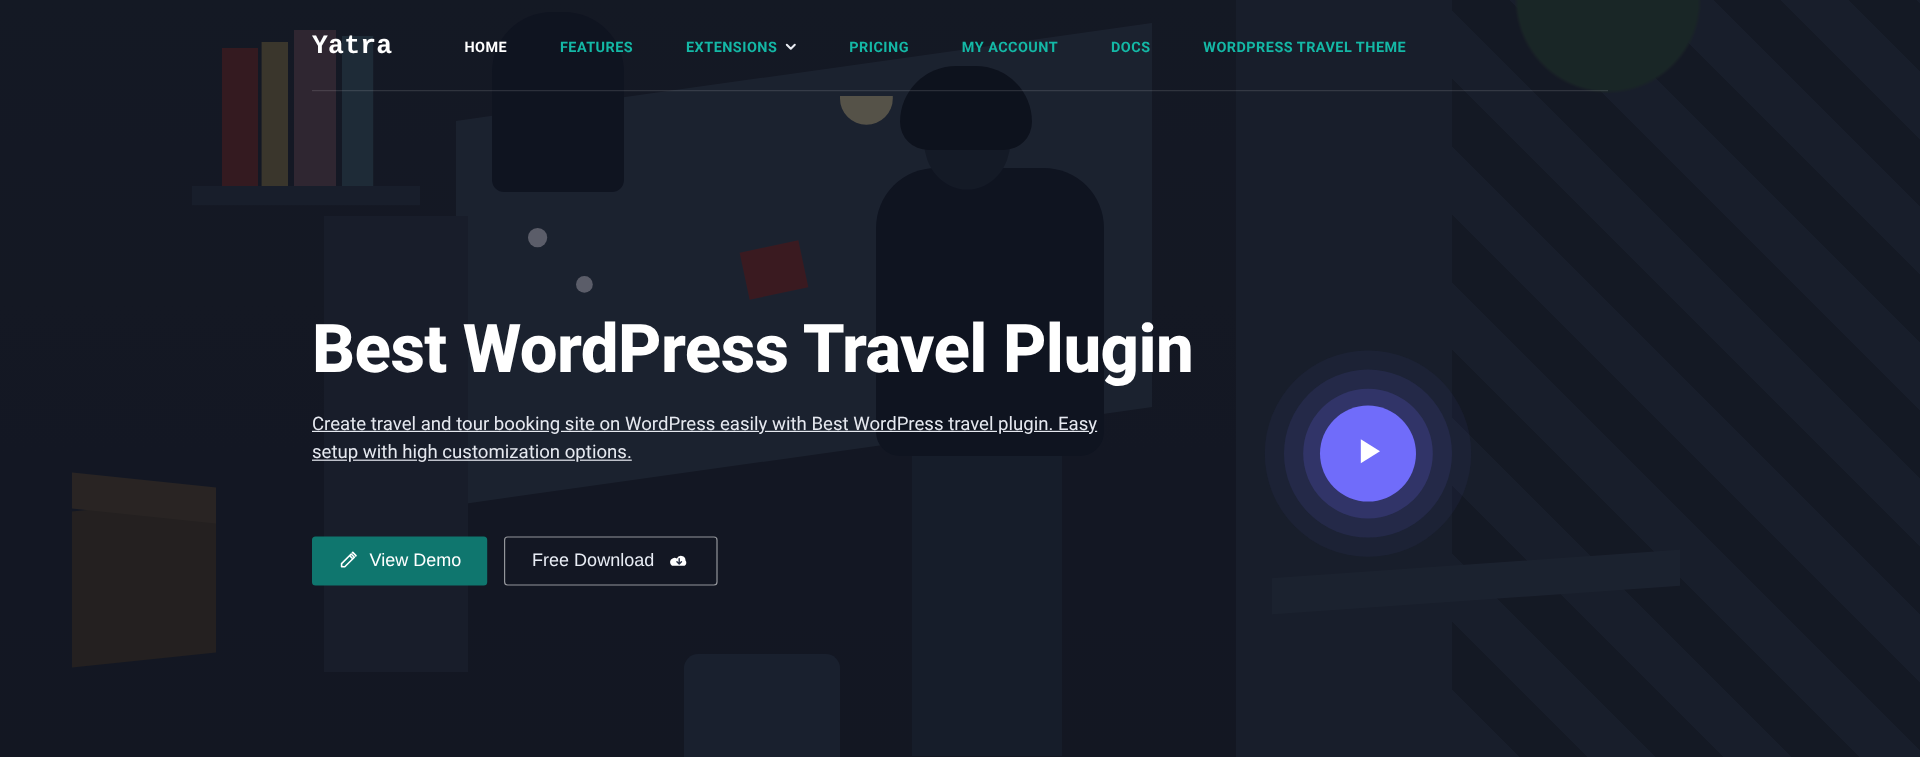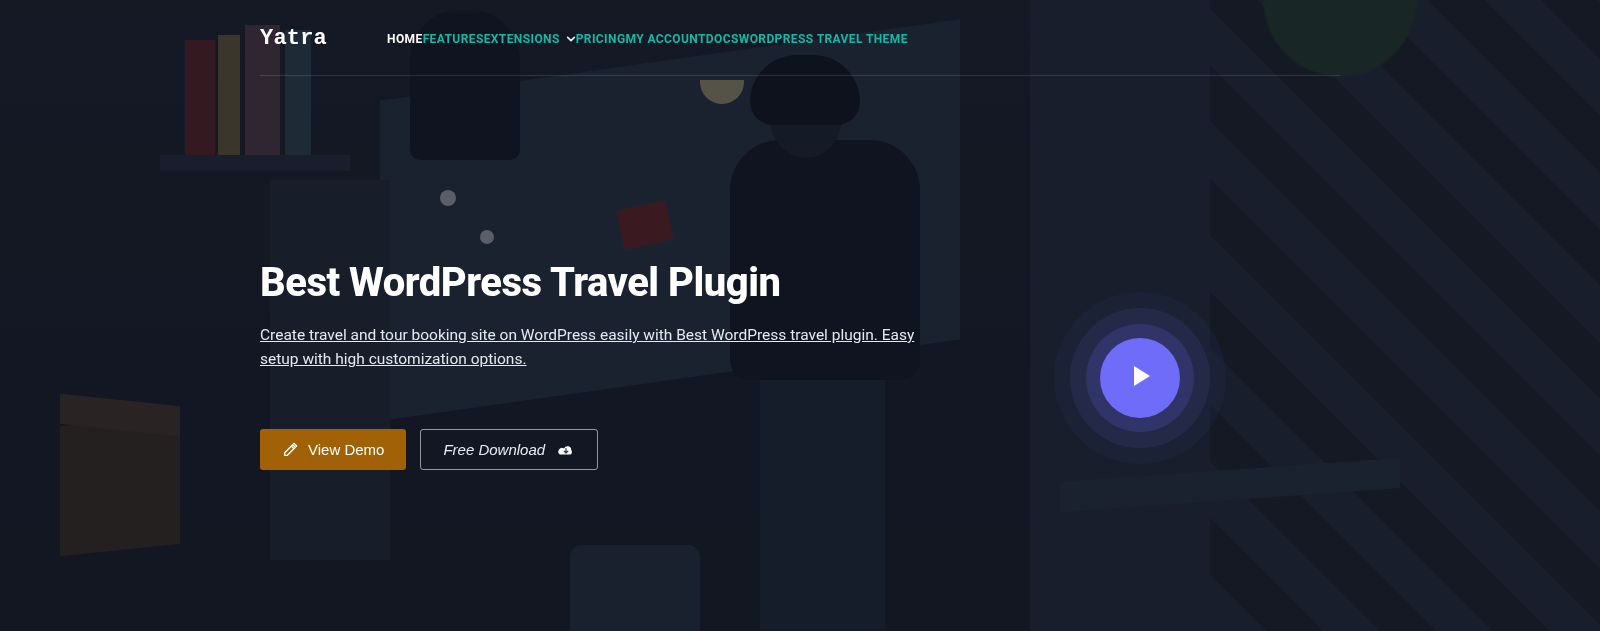--- a/index.html
+++ b/index.html
@@ -77,20 +77,21 @@
       font-weight: 700;
       font-size: 22px;
       letter-spacing: 0.2px;
       margin-right: 60px;
       font-family: Liberation Mono, monospace;
     }
     .nav {
       display: flex;
       align-items: flex-end;
       flex: 1;
+      gap: 44px;
     }
     .nav-item {
       color: #14b8a6;
       font-size: 12px;
       font-weight: 700;
       letter-spacing: 0.4px;
       text-transform: uppercase;
       display: flex;
       align-items: center;
       gap: 6px;
@@ -113,40 +114,40 @@
     .hero {
       position: relative;
       z-index: 3;
       margin: 0 auto;
       max-width: 1100px;
       padding: 0 10px;
       padding-top: 185px;
     }
     .hero h1 {
       color: #fff;
-      font-size: 40px;
+      font-size: 56px;
       font-weight: 800;
       line-height: 1.1;
       margin-bottom: 18px;
       letter-spacing: -0.5px;
     }
     .hero p {
       color: #e6e9f0;
       font-size: 15.5px;
       line-height: 1.55;
       max-width: 660px;
       margin-bottom: 58px;
       text-decoration: underline;
     }
     .cta-row {
       display: flex;
       gap: 14px;
     }
     .btn-primary {
-      background: #a16207;
+      background: #0f766e;
       color: #fff;
       border: none;
       border-radius: 3px;
       padding: 11px 22px;
       font-size: 15px;
       display: inline-flex;
       align-items: center;
       gap: 10px;
       cursor: pointer;
     }
@@ -154,21 +155,20 @@
       background: transparent;
       color: #e8ecf4;
       border: 1px solid rgba(255,255,255,0.55);
       border-radius: 3px;
       padding: 11px 22px;
       font-size: 15px;
       display: inline-flex;
       align-items: center;
       gap: 12px;
       cursor: pointer;
-      font-style: italic;
     }
     .icon-svg { display:block }
     .play-circle {
       position: absolute;
       z-index: 5;
       left: 1100px;
       top: 338px;
       width: 80px;
       height: 80px;
       border-radius: 50%;

